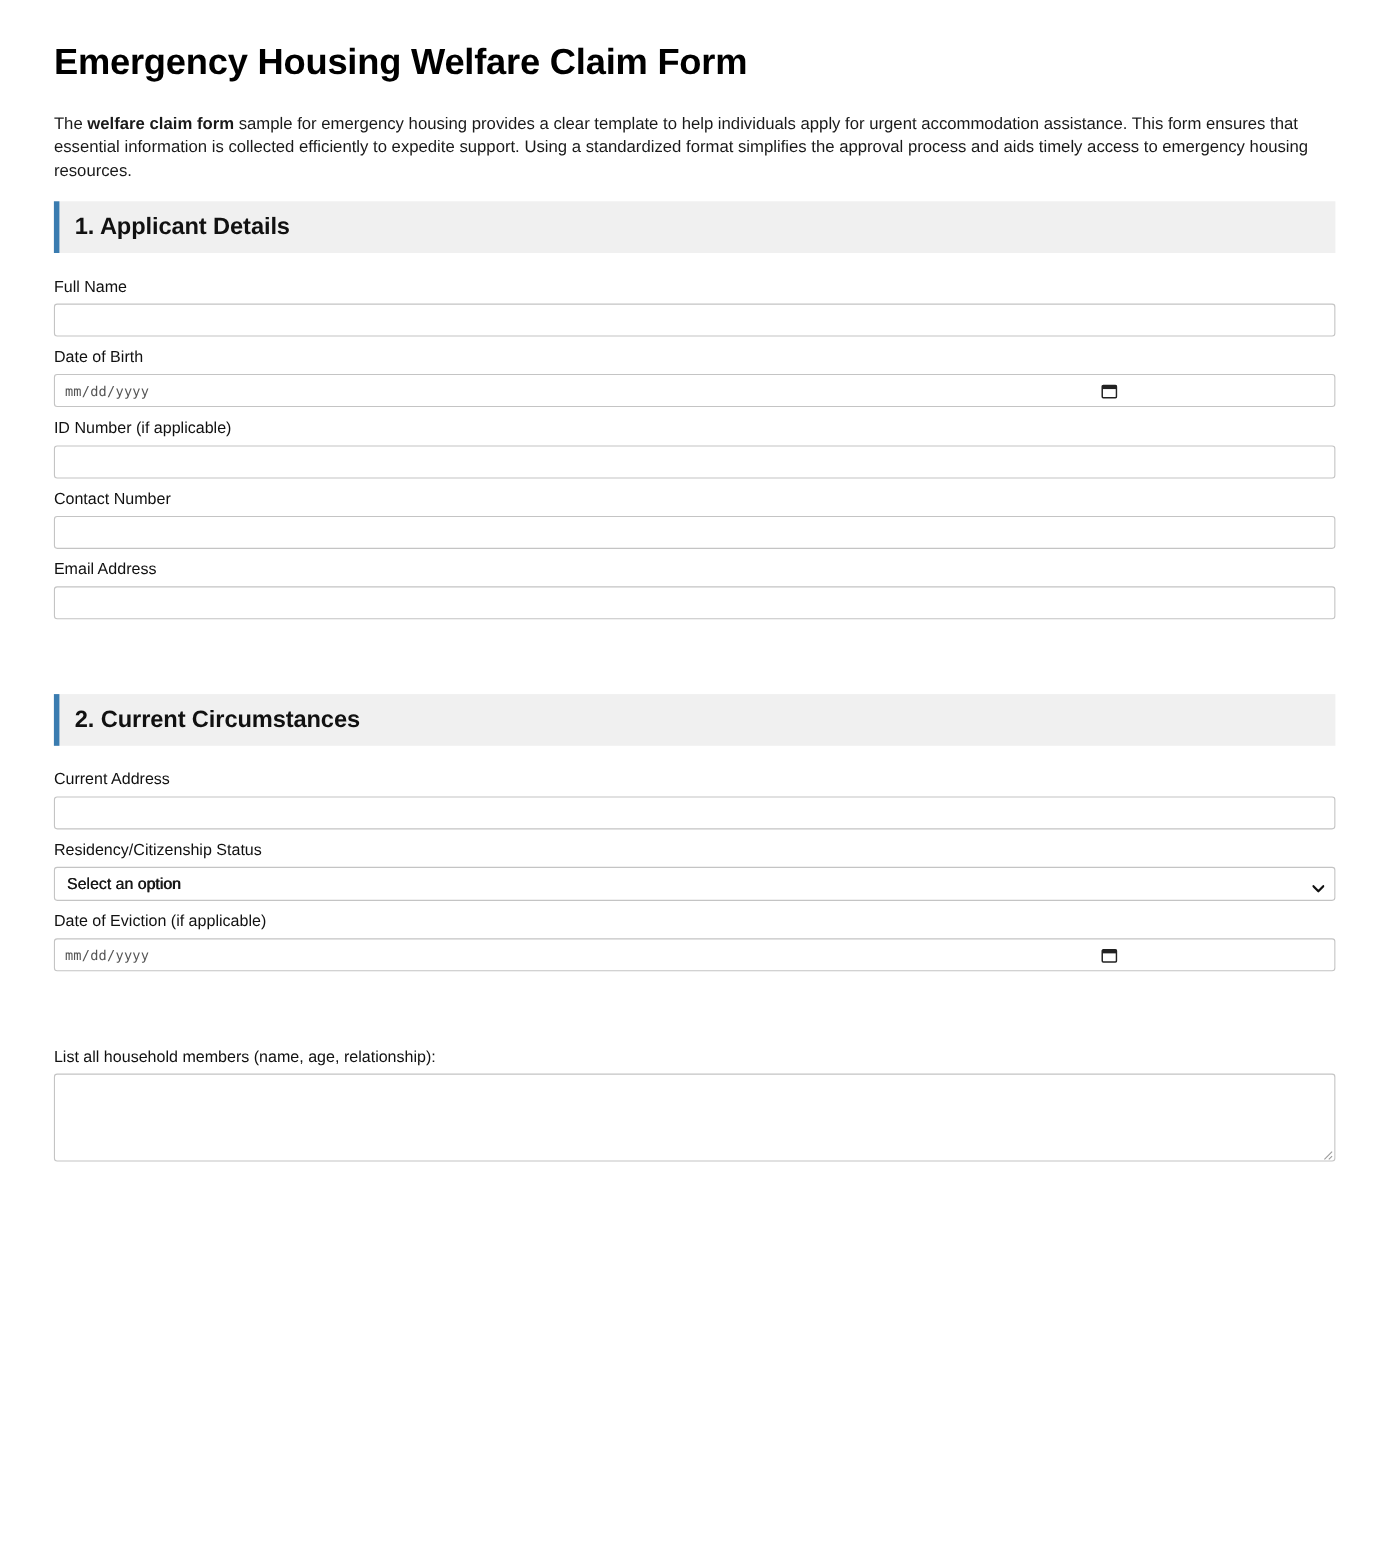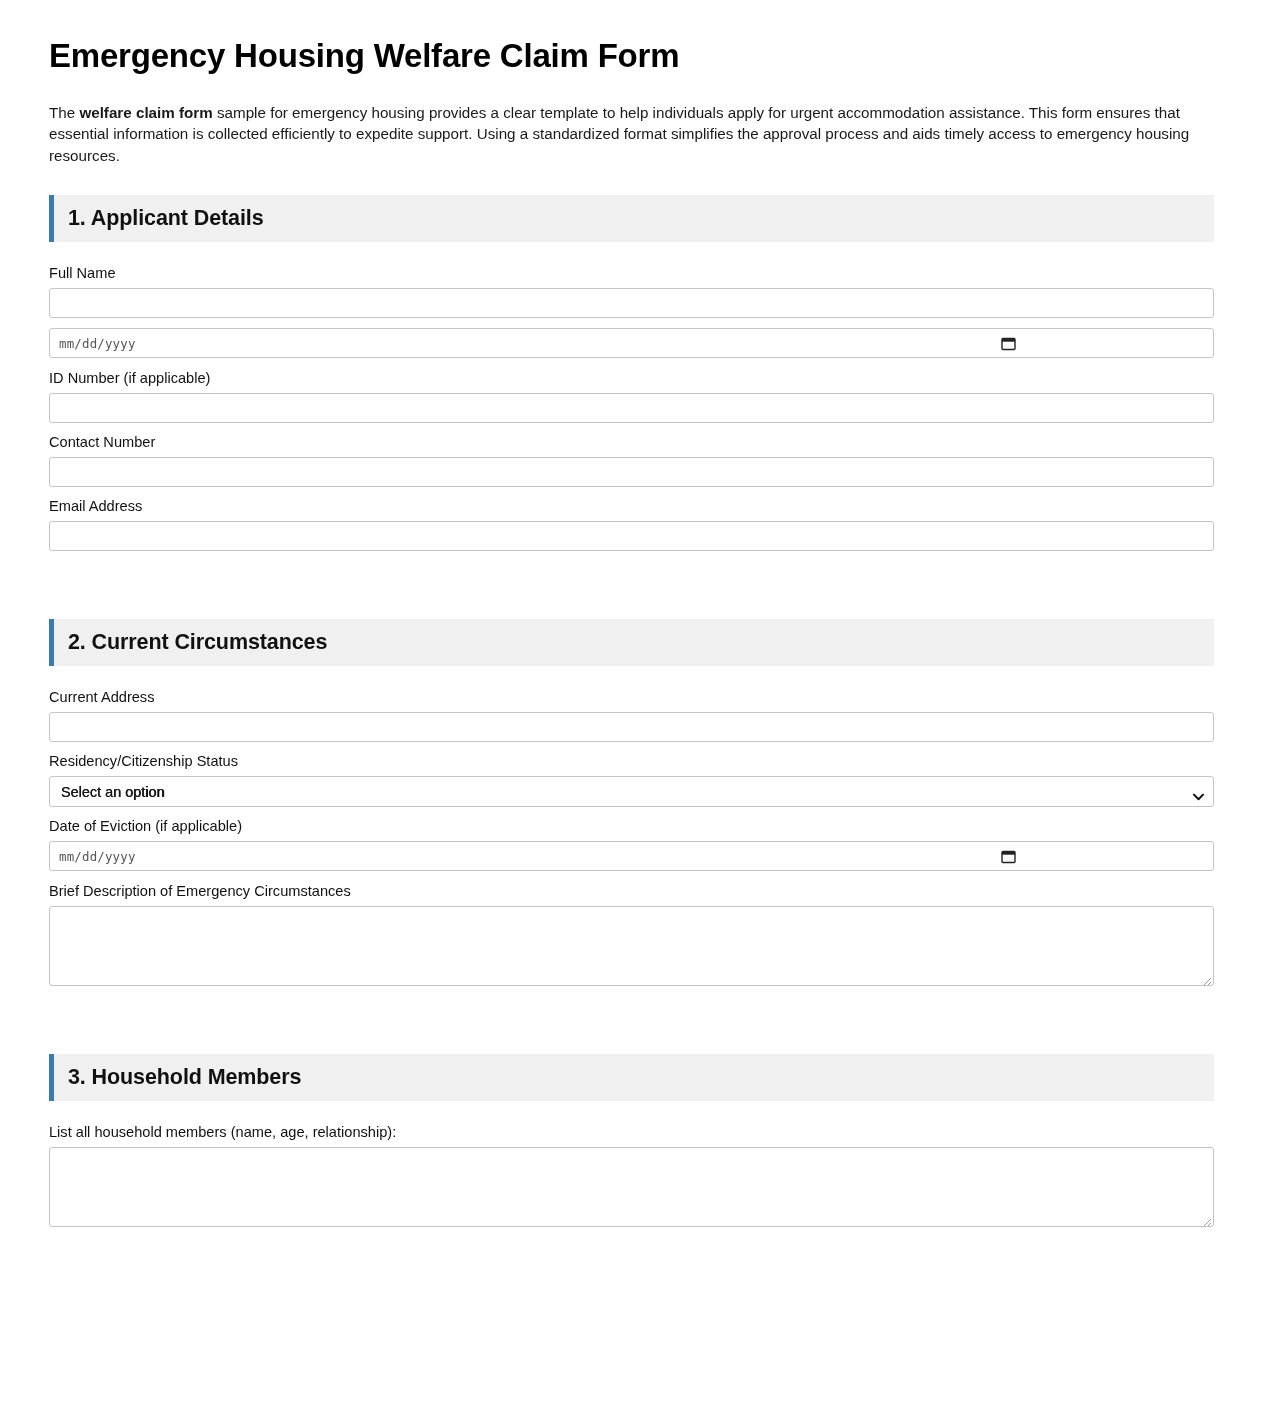--- a/index.html
+++ b/index.html
@@ -28,21 +28,21 @@
     font-size: 33px;
     line-height: 1.2;
     font-weight: bold;
     margin: 0 0 26px 0;
     letter-spacing: -0.2px;
     color: #000000;
   }
   .intro {
     font-size: 15.2px;
     line-height: 1.44;
-    margin: 0 0 28px 0;
+    margin: 0 0 16px 0;
     color: #1a1a1a;
     max-width: 1166px;
     text-align: left;
   }
   .intro b { font-weight: bold; }
 
   
   .section-header {
     background: #f0f0f0;
     border-left: 5px solid #3a7cb0;
@@ -190,20 +190,21 @@
     <div class="section-header">
       <h2>1. Applicant Details</h2>
     </div>
 
     <div class="field">
       <label class="field-label">Full Name</label>
       <input class="control" type="text" placeholder="" style="">
     </div>
 
     <div class="field">
+      <label class="field-label">Date of Birth</label>
       <div class="date-control">
         <input class="control" type="text" style="">
         <span class="date-placeholder">mm/dd/yyyy</span>
         <span class="calendar-icon">
           <svg width="15" height="15" viewBox="0 0 15 15" aria-hidden="true">
             <rect x="1" y="2.5" width="13" height="11" rx="1" fill="none" stroke="#222" stroke-width="1.4"></rect>
             <rect x="1" y="2.5" width="13" height="3.2" fill="#222"></rect>
           </svg>
         </span>
       </div>
@@ -257,37 +258,23 @@
         <span class="date-placeholder">mm/dd/yyyy</span>
         <span class="calendar-icon">
           <svg width="15" height="15" viewBox="0 0 15 15" aria-hidden="true">
             <rect x="1" y="2.5" width="13" height="11" rx="1" fill="none" stroke="#222" stroke-width="1.4"></rect>
             <rect x="1" y="2.5" width="13" height="3.2" fill="#222"></rect>
           </svg>
         </span>
       </div>
     </div>
 
-    <div class="field field-tall">
-      <label class="field-label">Brief Description of Emergency Circumstances</label>
-      <div class="textarea-wrap">
-        <textarea class="control" placeholder="" style=""></textarea>
-        <span class="resize-handle">
-          <svg width="12" height="12" viewBox="0 0 12 12" aria-hidden="true">
-            <path d="M11 4 L4 11 M11 8 L8 11" stroke="#9a9a9a" stroke-width="1" fill="none"></path>
-          </svg>
-        </span>
-      </div>
-    </div>
   </div>
 
   <div class="section">
-    <div class="section-header">
-      <h2>3. Household Members</h2>
-    </div>
 
     <div class="field field-tall">
       <label class="field-label">List all household members (name, age, relationship):</label>
       <div class="textarea-wrap">
         <textarea class="control" placeholder="" style=""></textarea>
         <span class="resize-handle">
           <svg width="12" height="12" viewBox="0 0 12 12" aria-hidden="true">
             <path d="M11 4 L4 11 M11 8 L8 11" stroke="#9a9a9a" stroke-width="1" fill="none"></path>
           </svg>
         </span>

